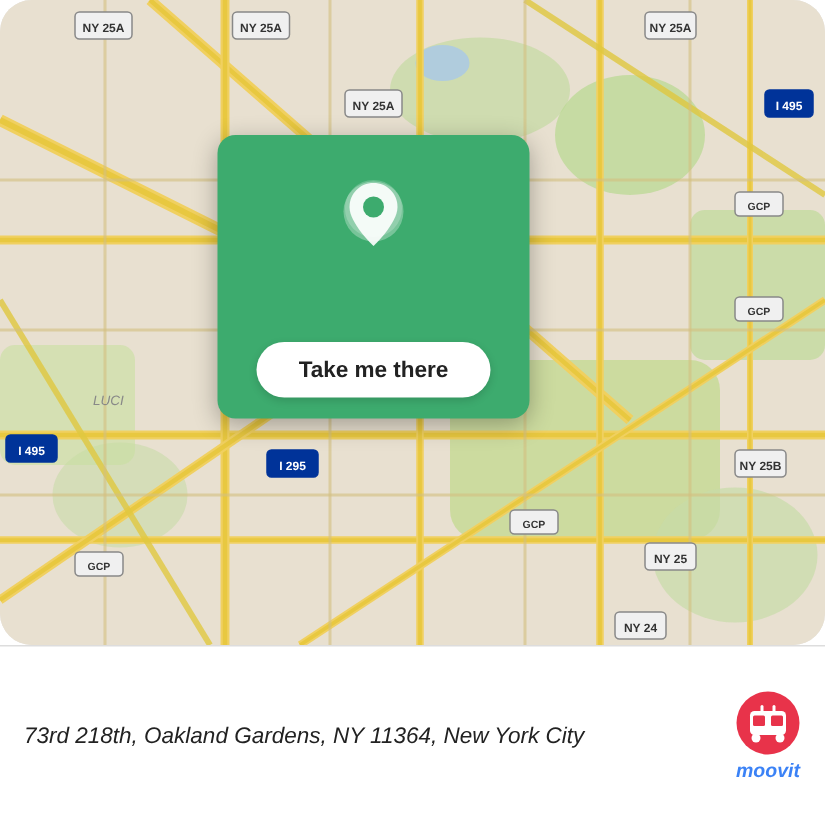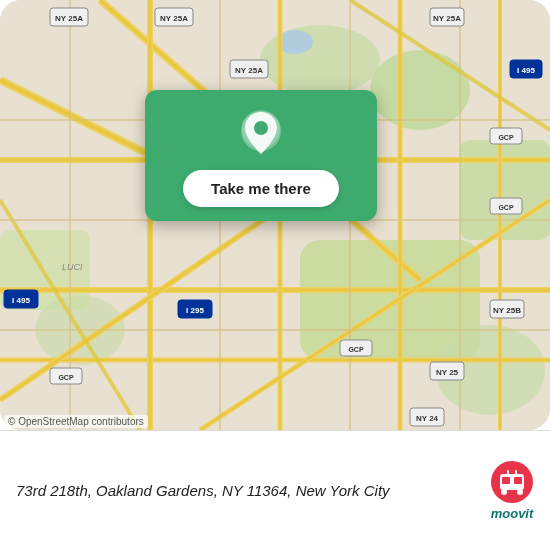--- a/index.html
+++ b/index.html
@@ -28,28 +28,29 @@
       height: 100%;
       position: absolute;
       top: 0; left: 0;
     }
 
     
     #location-card {
       position: absolute;
       top: 90px;
       left: 145px;
-      width: 232px;
+      width: 208px;
       background: #3dab6e;
       border-radius: 12px;
-      padding: 18px 16px 14px;
+      padding: 28px 16px 14px;
       display: flex;
       flex-direction: column;
       align-items: center;
       box-shadow: 0 4px 16px rgba(0,0,0,0.3);
+      gap: 48px;
     }
 
     #pin-icon {
       width: 46px;
       height: 52px;
       margin-bottom: 10px;
     }
 
     #take-me-there-btn {
       background: white;
@@ -104,21 +105,21 @@
     }
 
     #moovit-icon {
       width: 44px;
       height: 44px;
     }
 
     #moovit-label {
       font-size: 13px;
       font-weight: bold;
-      color: #0f766e;
+      color: #3b82f6;
       margin-top: 2px;
     }
   </style>
 </head>
 <body>
 
 <div id="app">
 
   <div id="map-container">
 
@@ -231,23 +232,20 @@
       <svg id="pin-icon" viewBox="0 0 46 52" xmlns="http://www.w3.org/2000/svg">
         <ellipse cx="23" cy="23" rx="20" ry="20" fill="white" opacity="0.3"></ellipse>
         <circle cx="23" cy="21" r="18" fill="white" opacity="0.2" stroke="white" stroke-width="2"></circle>
         <path d="M23 4 C14 4 7 11 7 20 C7 31 23 46 23 46 C23 46 39 31 39 20 C39 11 32 4 23 4 Z" fill="white" opacity="0.9"></path>
         <circle cx="23" cy="20" r="7" fill="#3dab6e"></circle>
       </svg>
 
       <button id="take-me-there-btn">Take me there</button>
     </div>
 
-    <div id="attribution">
-      <span>© OpenStreetMap contributors</span>
-    </div>
   </div>
 
   <div id="bottom-bar">
     <div id="address-text">73rd 218th, Oakland Gardens, NY 11364, New York City</div>
 
     <div id="moovit-logo">
       <svg id="moovit-icon" viewBox="0 0 44 44" xmlns="http://www.w3.org/2000/svg">
 
         <circle cx="22" cy="22" r="21" fill="#e8334a"></circle>
 

